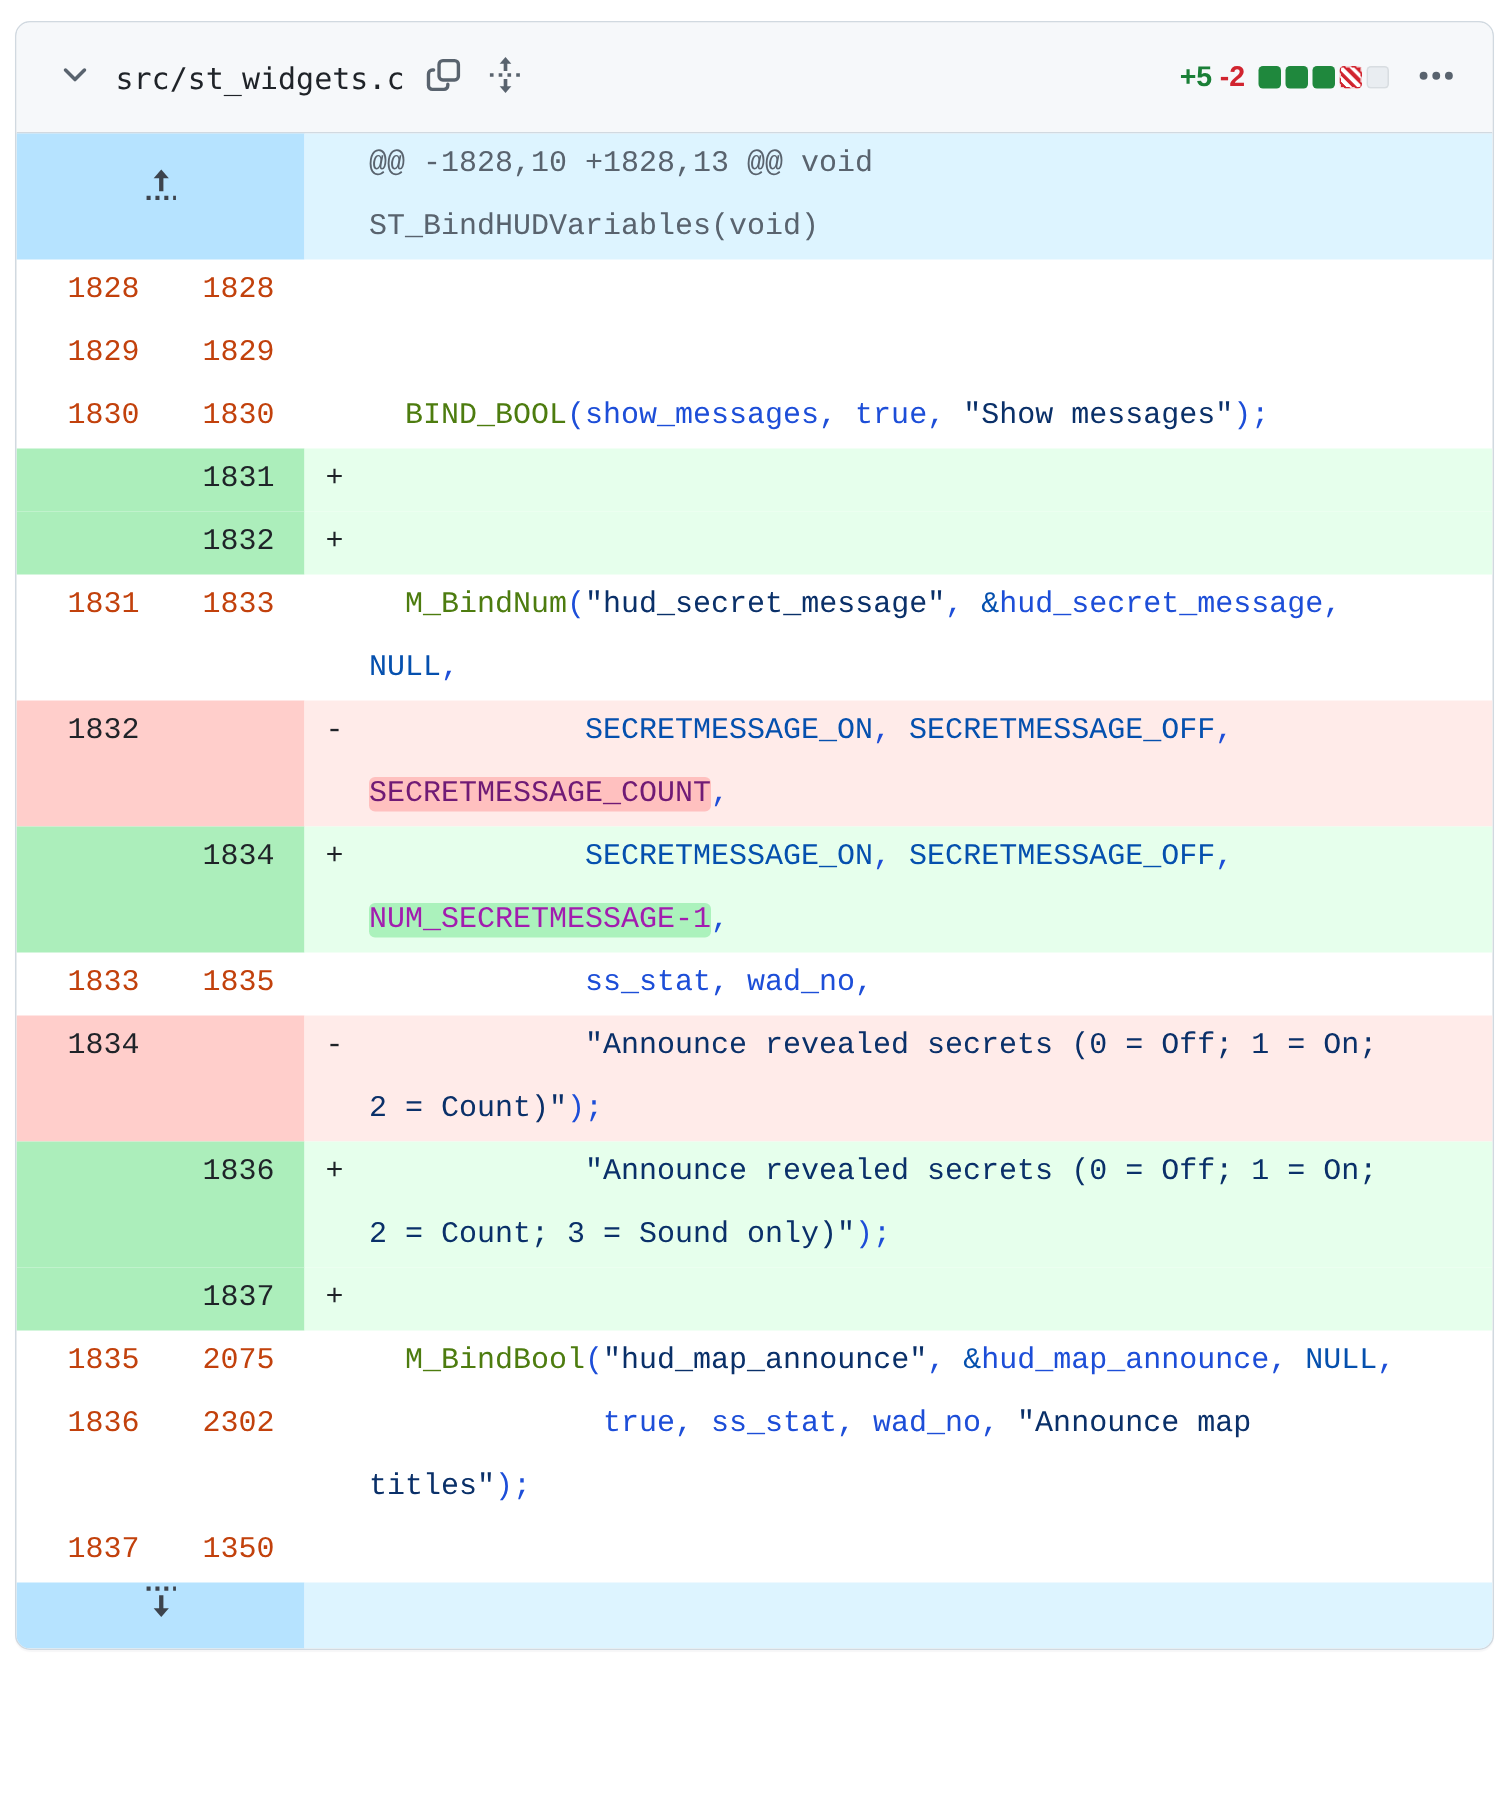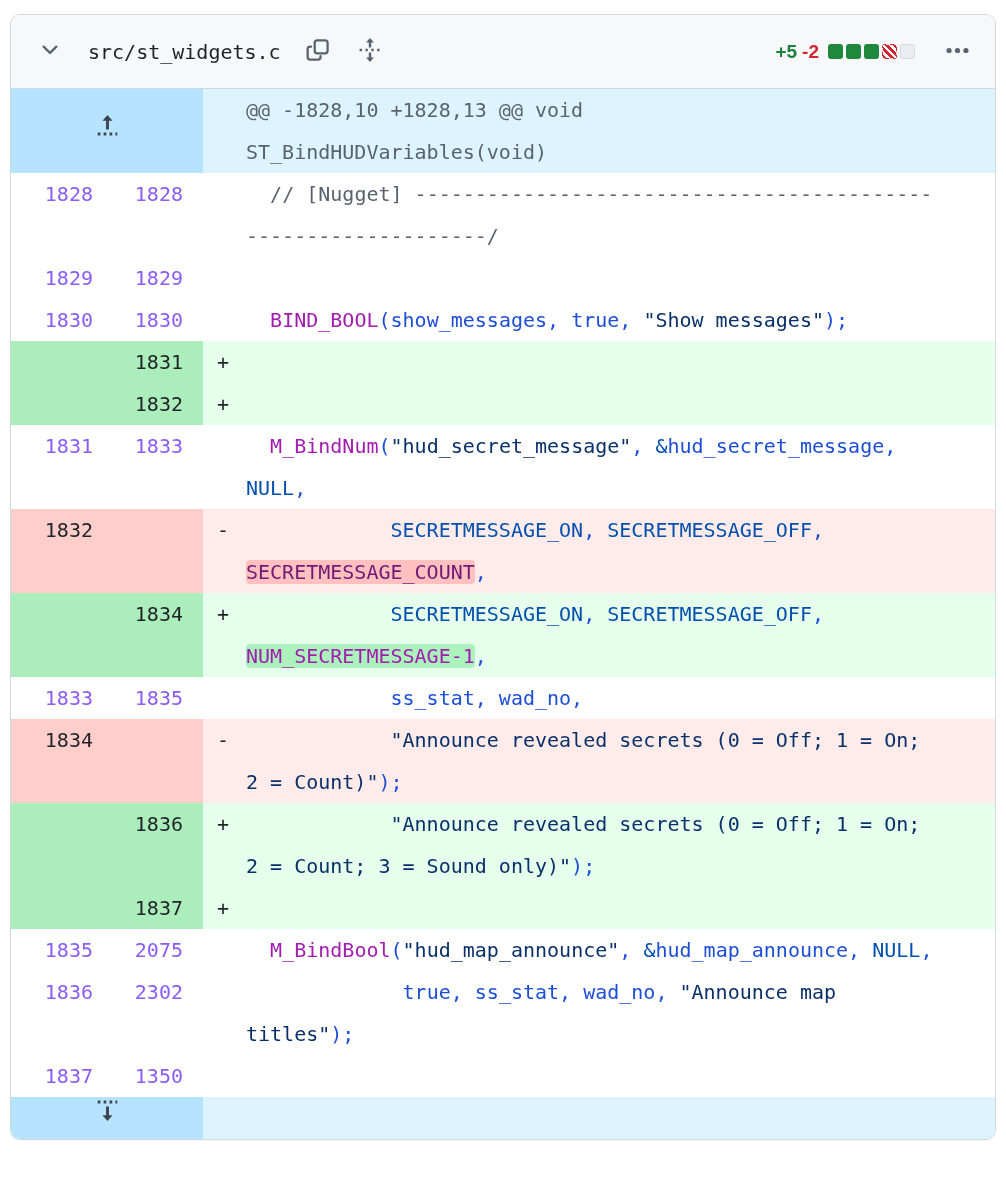--- a/index.html
+++ b/index.html
@@ -4,59 +4,59 @@
 <style>
   html,body{margin:0;padding:0;background:#ffffff;width:1006px;height:1200px;overflow:hidden;}
   .container{
     position:absolute;left:10px;top:14px;width:984px;
     border:1px solid #d1d9e0;border-radius:10px;overflow:hidden;background:#fff;
     box-shadow:0 1px 1px rgba(31,35,40,.04);
   }
   
   .file-header{
     height:73px;background:#f6f8fa;border-bottom:1px solid #d1d9e0;
-    display:flex;align-items:center;padding:0 22px;gap:11px;
+    display:flex;align-items:center;padding:0 22px;
   }
   .icon-btn{display:flex;align-items:center;justify-content:center;background:none;border:none;padding:0;cursor:pointer;}
   .chev{margin-left:6px;}
   .filename{font:400 20px "DejaVu Sans Mono",monospace;color:#1f2328;margin-left:16px;cursor:pointer;}
   .copy-btn{margin-left:14px;}
   .unfold-btn{margin-left:16px;}
   .spacer{flex:1;}
   .diffstat{display:flex;align-items:center;gap:3px;}
   .adds{font:700 19px "Liberation Sans",sans-serif;color:#1a7f37;margin-right:2px;}
   .dels{font:700 19px "Liberation Sans",sans-serif;color:#d1242f;margin-right:6px;}
   .sq{width:15px;height:15px;border-radius:3px;display:inline-block;}
   .sq.added{background:#1f883d;}
   .sq.deleted-striped{background:repeating-linear-gradient(45deg,#d1242f 0 2.6px,#ffffff 2.6px 5.2px);border:1px solid #d1242f33;box-sizing:border-box;}
   .sq.neutral{background:#e9edf1;border:1px solid rgba(31,35,40,.08);box-sizing:border-box;}
   .kebab{margin-left:18px;margin-right:2px;}
   
   .diff{font:400 20px "DejaVu Sans Mono",monospace;line-height:42px;color:#1f2328;}
-  .row{display:flex;align-items:stretch;}
+  .row{display:flex;align-items:stretch;font-family:Liberation Mono, monospace;}
   .gutter{flex:0 0 192px;display:flex;align-items:flex-start;}
   .ln{flex:0 0 96px;text-align:right;box-sizing:border-box;min-height:42px;}
   .ln1{padding-right:14px;}
   .ln2{padding-right:20px;}
   .content{flex:1;display:flex;align-items:flex-start;min-height:42px;}
   .marker{flex:0 0 43px;box-sizing:border-box;padding-left:14px;}
   .code{flex:0 1 auto;min-width:0;max-width:690px;white-space:pre-wrap;overflow-wrap:break-word;min-height:42px;}
-  .row.ctx .ln{color:#8b5cf6;}
+  .row.ctx .ln{color:#c2410c;}
   .row.add .gutter{background:#aceebb;}
   .row.add .content{background:#e6ffec;}
   .row.del .gutter{background:#ffcecb;}
   .row.del .content{background:#ffebe9;}
   .row.add .ln,.row.del .ln{color:#1f2328;}
   .row.hunk .gutter,.row.expand .gutter{background:#b6e3ff;align-items:center;justify-content:center;cursor:pointer;}
   .row.hunk .content,.row.expand .content{background:#ddf4ff;}
   .hunk-text{color:#59636e;max-width:640px;padding-left:43px;}
   
   .p{color:#1d4ed8;}
   .cm{color:#59636e;}
-  .fn{color:#a21caf;}
+  .fn{color:#4d7c0f;}
   .st{color:#0a3069;}
   .ct{color:#0550ae;}
   .wd{background:#ffc0bf;border-radius:4px;color:#701a75;}
   .wa{background:#abf2bc;border-radius:4px;color:#a21caf;}
 </style>
 </head>
 <body>
 
 <div class="container">
 
@@ -122,24 +122,20 @@
         </div>
         <div class="content">
           <div class="code hunk-text">@@ -1828,10 +1828,13 @@ void ST_BindHUDVariables(void)</div>
         </div>
       </div>
       <div class="row ctx">
         <div class="gutter">
           <div class="ln ln1">1828</div>
           <div class="ln ln2">1828</div>
         </div>
-        <div class="content">
-          <div class="marker"></div>
-          <div class="code"><span class="cm">  // [Nugget] ---------------------------------------------------------------/</span></div>
-        </div>
       </div>
       <div class="row ctx">
         <div class="gutter">
           <div class="ln ln1">1829</div>
           <div class="ln ln2">1829</div>
         </div>
         <div class="content">
           <div class="marker"></div>
           <div class="code"></div>
         </div>

